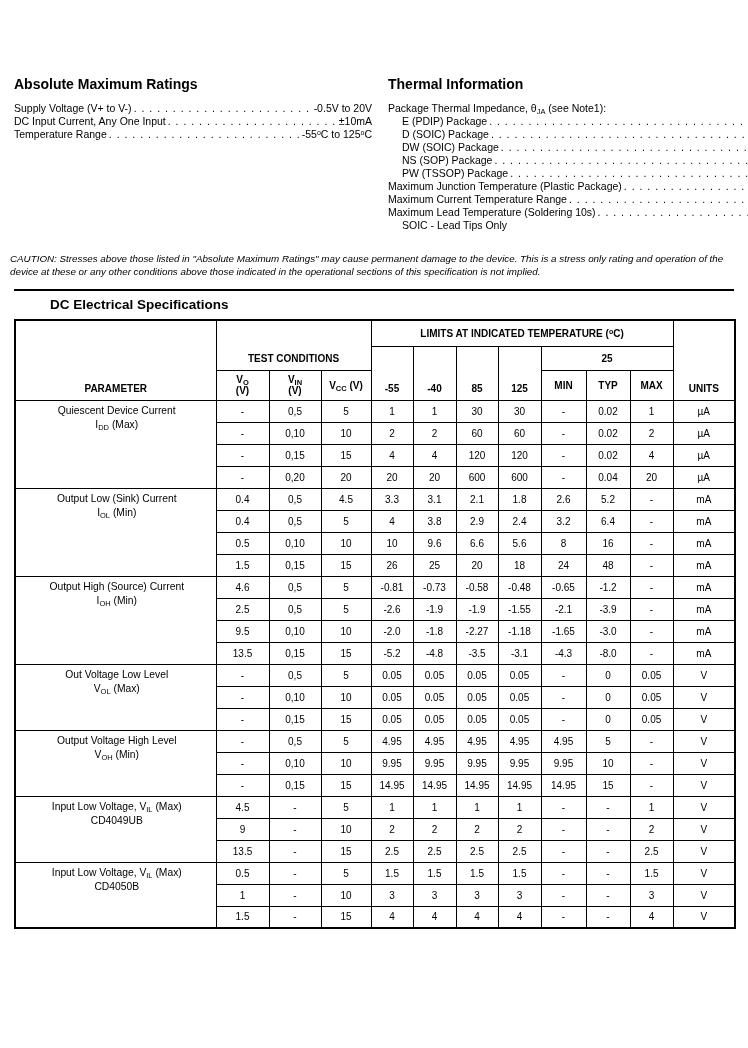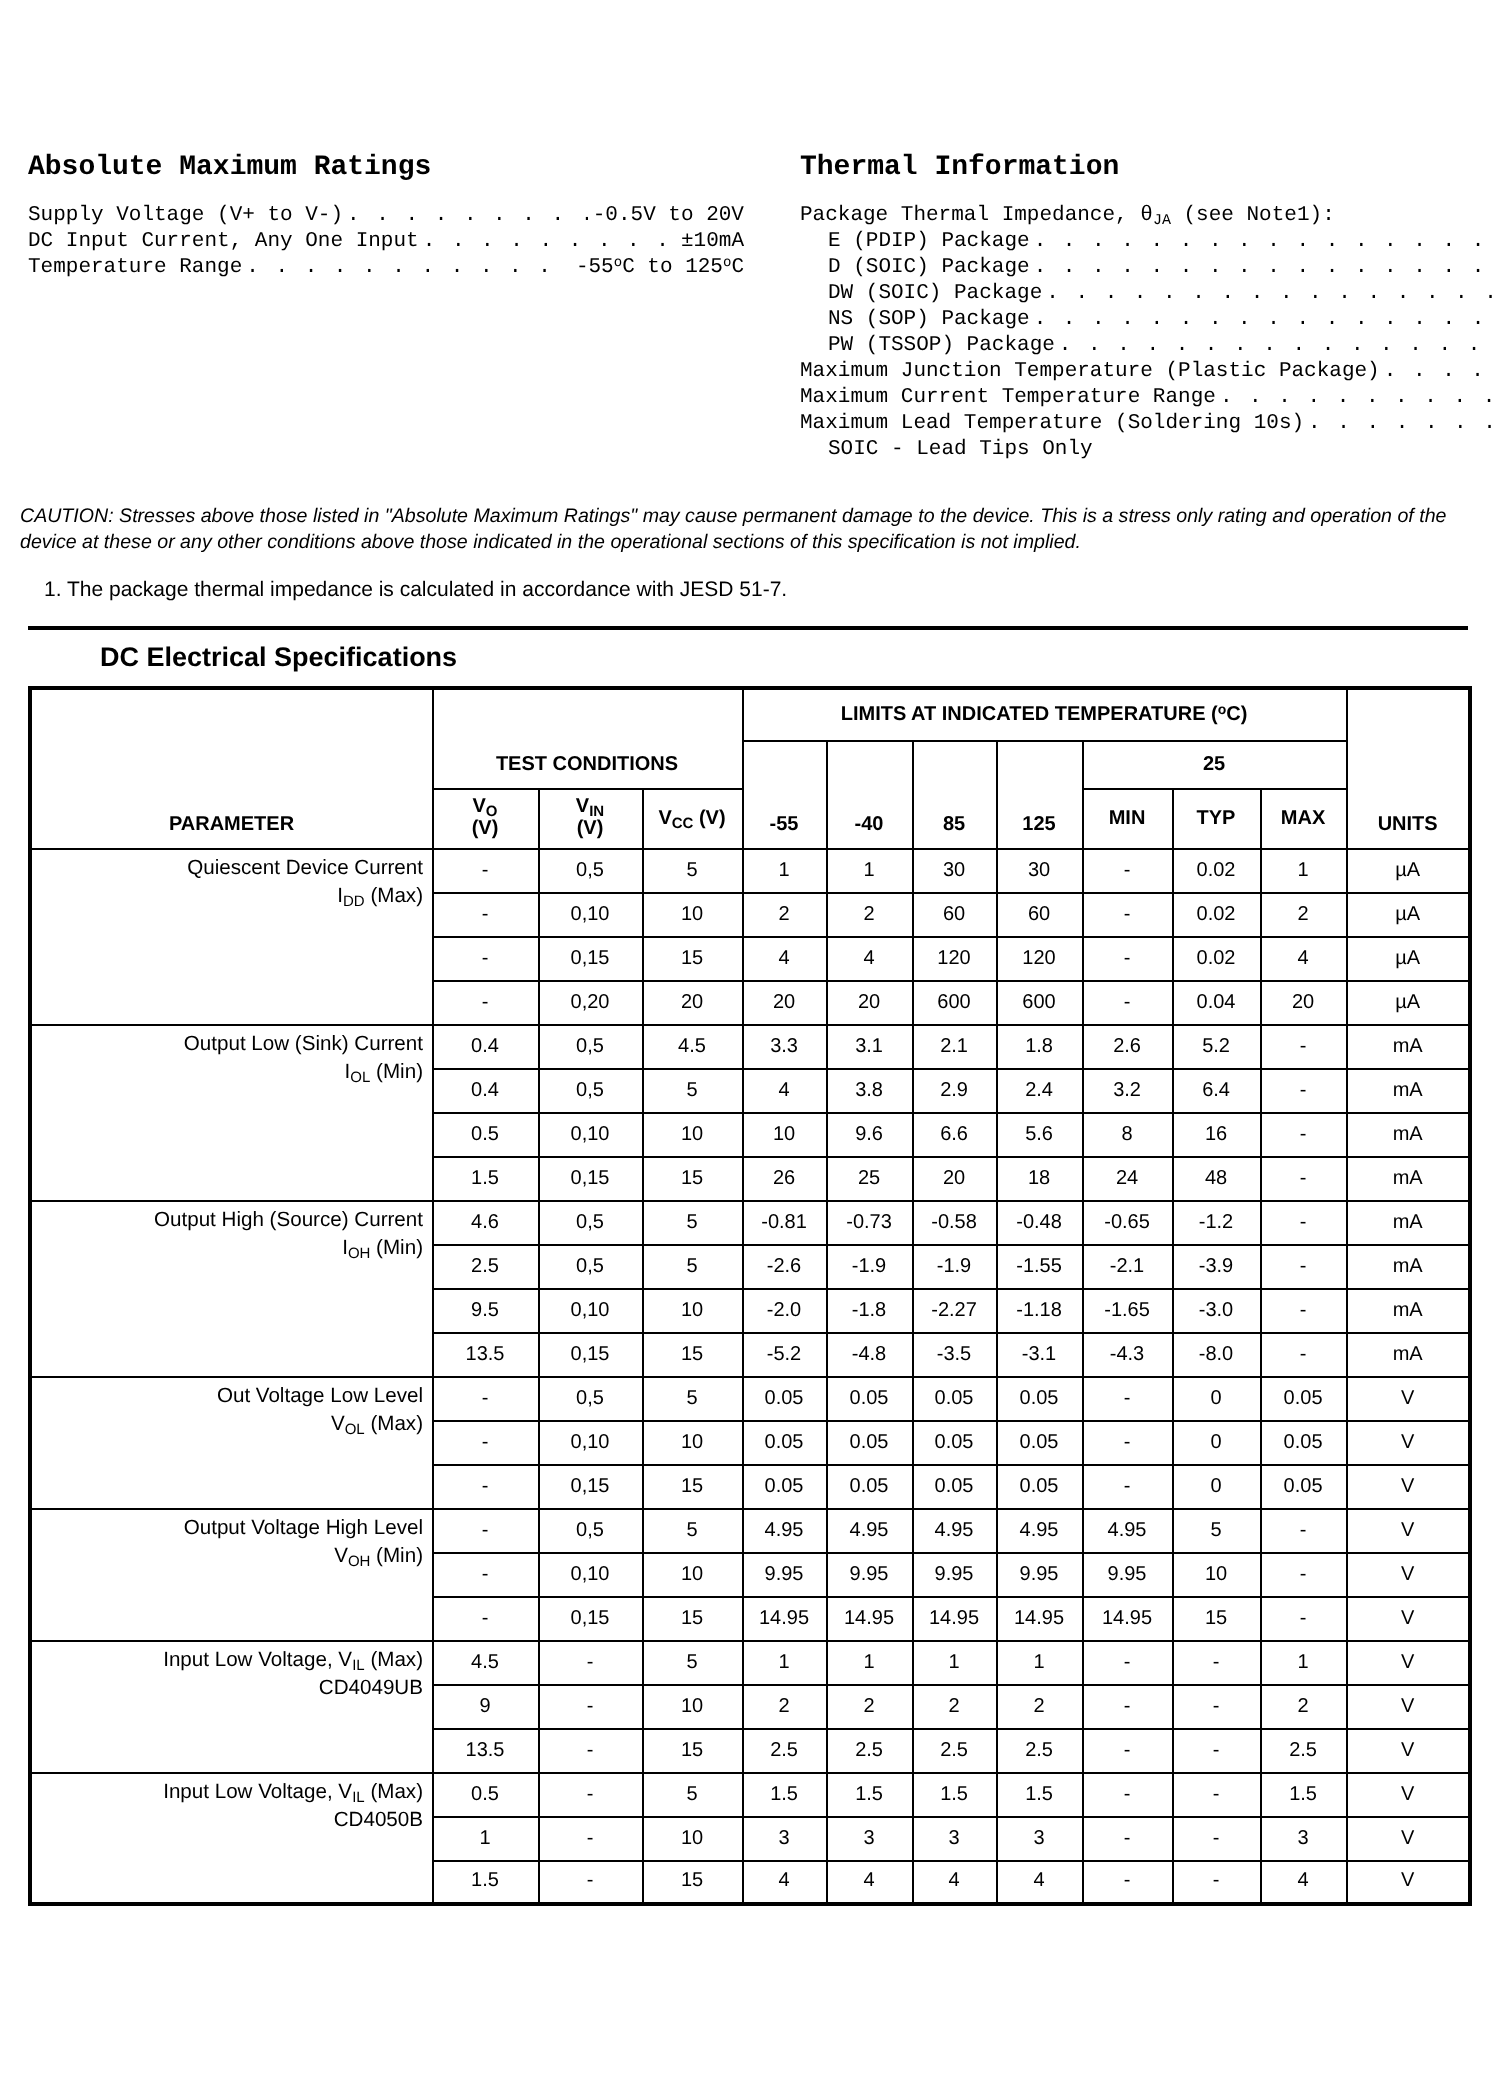--- a/index.html
+++ b/index.html
@@ -5,21 +5,21 @@
   html, body { margin: 0; padding: 0; }
   body {
     width: 748px; height: 1048px;
     background: #ffffff; color: #000000;
     font-family: "Liberation Sans", sans-serif;
     overflow: hidden; position: relative;
   }
   .page { position: absolute; inset: 0; }
 
   
-  .cols { display: flex; padding: 76px 14px 0 14px; gap: 28px; font-family: Liberation Mono, monospace; }
+  .cols { display: flex; padding: 76px 14px 0 14px; gap: 16px; }
   .col-left  { width: 358px; flex: 0 0 auto; }
   .col-right { flex: 1 1 auto; }
 
   h2.sec {
     font-size: 14px; font-weight: bold; margin: 0 0 10px 0;
   }
   .op-head { margin-top: 16px; }
 
   .specline {
     display: flex; align-items: center;
@@ -57,21 +57,21 @@
     border: 1px solid #000; text-align: center; padding: 0;
     overflow: hidden;
   }
   table.dc thead th { font-weight: bold; font-size: 10px; }
   .hr1 { height: 26px; }
   .hr2 { height: 24px; }
   .hr3 { height: 30px; }
   .h-bottom { vertical-align: bottom; padding-bottom: 6px !important; }
   table.dc tbody tr { height: 22px; }
   table.dc td.param {
-    text-align: right; vertical-align: top;
+    text-align: center; vertical-align: top;
     padding: 3px 4px 0 6px; font-size: 10.3px; line-height: 14px;
   }
 </style>
 </head>
 <body>
 
 <div class="page">
 
   <div class="cols">
 
@@ -142,21 +142,20 @@
         <span class="dots">. . . . . . . . . . . . . . . . . . . . . . . . . . . . . . . . . . . . . . . . . . . . . . . . . . . . . . . . . . . . . . . . . . . . . . . . . . . . . . . .</span>
 
       </div>
       <div class="plain indent">SOIC - Lead Tips Only</div>
     </div>
   </div>
 
   <div class="caution">CAUTION: Stresses above those listed in "Absolute Maximum Ratings" may cause permanent damage to the device. This is a stress only rating and operation of the device at these or any other conditions above those indicated in the operational sections of this specification is not implied.</div>
 
   <div class="note">
-    <div class="note-item">1.  The package thermal impedance is calculated in accordance with JESD 51-7.</div>
   </div>
 
   <div class="rule"></div>
 
   <div class="dc-title">DC Electrical Specifications</div>
 
   <table class="dc">
     <colgroup>
       <col style="width:201px">
         <col style="width:53px">

